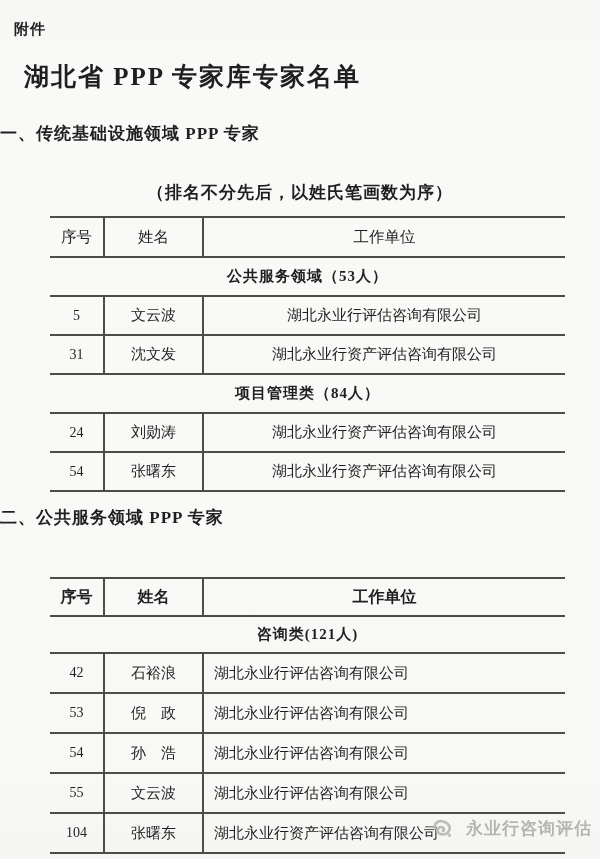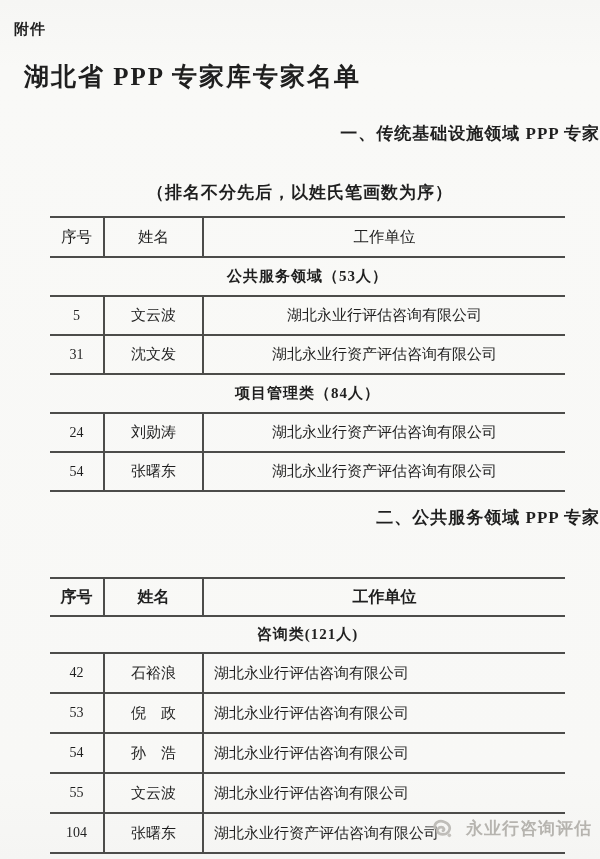--- a/index.html
+++ b/index.html
@@ -17,22 +17,22 @@
   }
   .attachment {
     position: absolute; left: 14px; top: 20px;
     font-size: 15px; font-weight: bold; letter-spacing: 1px;
   }
   .doc-title {
     position: absolute; left: 0; right: 0; top: 60px;
     font-size: 25px; font-weight: bold; letter-spacing: 2px; margin-left: 24px;
   }
   .section-heading {
-    position: absolute; left: 7px; right: 0;
-    text-align: right;
+    position: absolute; left: 0; right: 0;
+    text-align: left;
     font-size: 17px; font-weight: bold; letter-spacing: 1px;
   }
   .section1-heading { top: 122px; }
   .section2-heading { top: 506px; }
   .sort-note {
     position: absolute; left: 0; right: 0; top: 181px;
     text-align: center;
     font-size: 17px; font-weight: bold; letter-spacing: 1px;
   }
   

